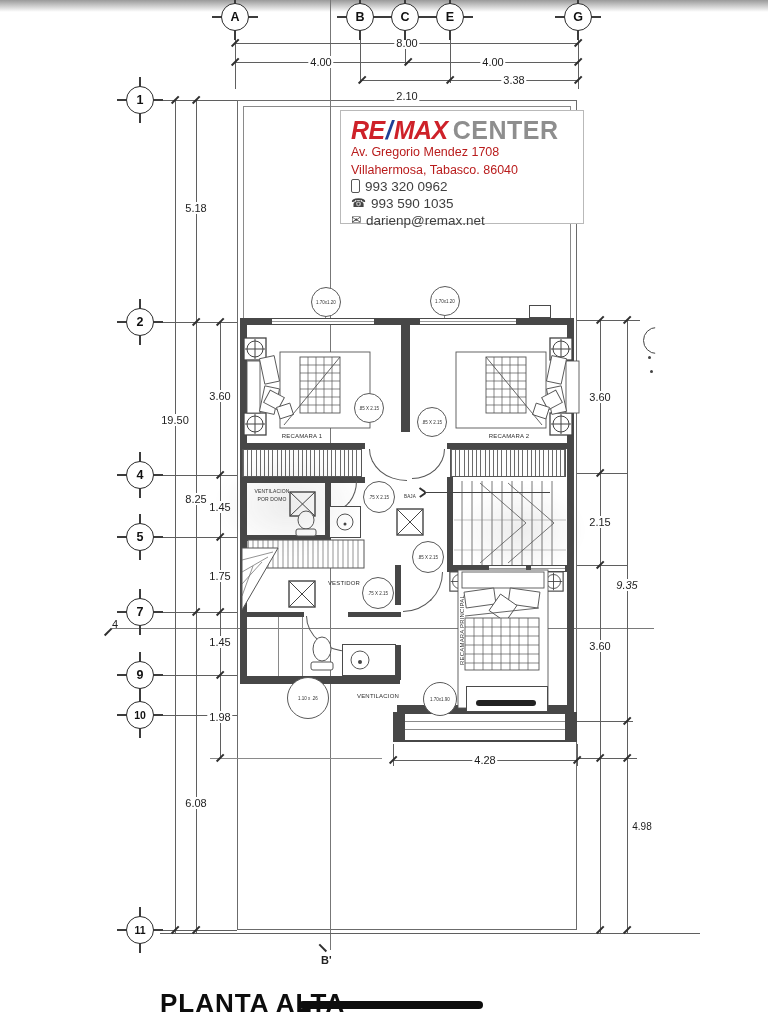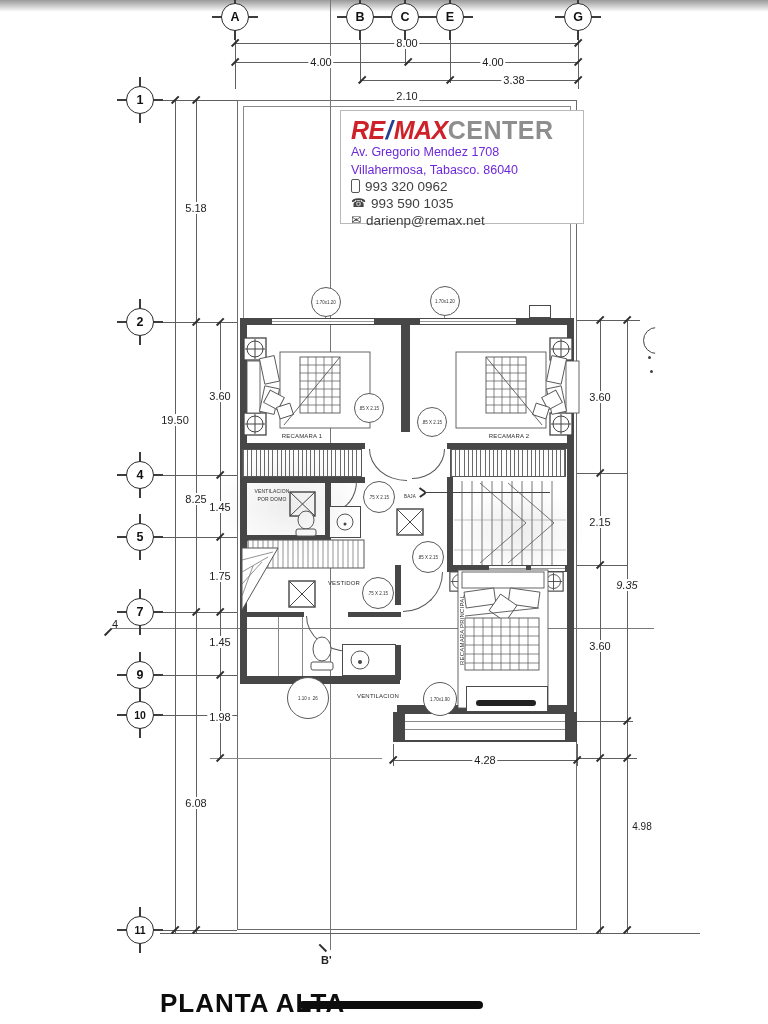--- a/index.html
+++ b/index.html
@@ -30,22 +30,22 @@
   .arc{position:absolute;box-sizing:border-box;z-index:3;}
   .svgf{position:absolute;z-index:3;}
   .box{position:absolute;box-sizing:border-box;border:1.2px solid #4a4a4a;background:#fff;z-index:3;}
   .wm{position:absolute;border-radius:50%;z-index:7;pointer-events:none;filter:blur(3px);
       background:radial-gradient(closest-side,rgba(70,70,70,.10),rgba(70,70,70,0));}
   .card{position:absolute;left:340px;top:110px;width:244px;height:114px;background:#fff;
         border:1px solid #b9b9b9;z-index:5;padding:6px 10px;box-sizing:border-box;}
   .brand{font-size:25px;font-weight:800;line-height:1.05;white-space:nowrap;}
   .br{color:#CE2129;font-style:italic;letter-spacing:-.5px;}
   .bs{color:#1F4096;font-style:italic;padding:0 1px;}
-  .bg{color:#8E8E8E;font-style:normal;letter-spacing:.5px;font-weight:700;}
-  .addr{font-size:12.5px;color:#6d28d9;line-height:1.22;margin-top:2px;}
+  .bg{color:#8E8E8E;font-style:normal;letter-spacing:.5px;margin-left:5px;font-weight:700;}
+  .addr{font-size:12.5px;color:#b91c1c;line-height:1.22;margin-top:2px;}
   .cline{font-size:13.5px;color:#3f3f3f;line-height:1.28;display:flex;align-items:center;gap:5px;}
   .micon{width:7px;height:12px;border:1.2px solid #555;border-radius:2px;flex:0 0 auto;}
   .gly{font-size:12px;color:#444;flex:0 0 auto;font-family:"DejaVu Sans",sans-serif;}
   .title{position:absolute;left:160px;top:988px;font-size:26px;font-weight:bold;color:#0d0d0d;
          letter-spacing:1px;z-index:5;white-space:nowrap;}
   .tbar{position:absolute;left:299px;top:1001px;width:184px;height:8px;background:#0d0d0d;
         border-radius:4px;z-index:8;}
   .smalltxt{position:absolute;z-index:5;color:#222;}
 </style>
 </head>

